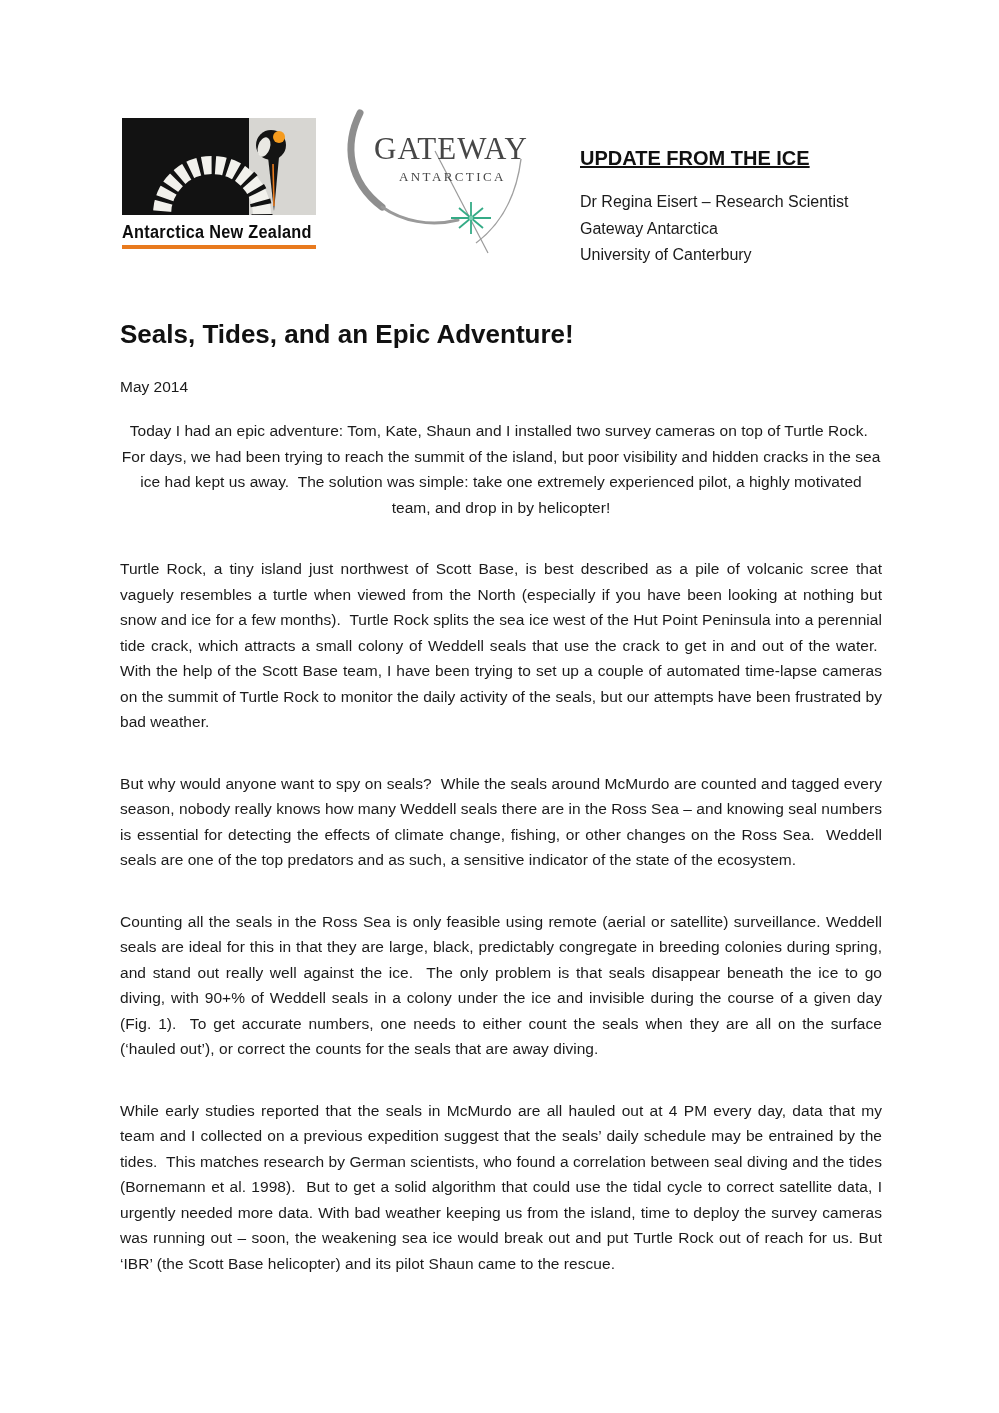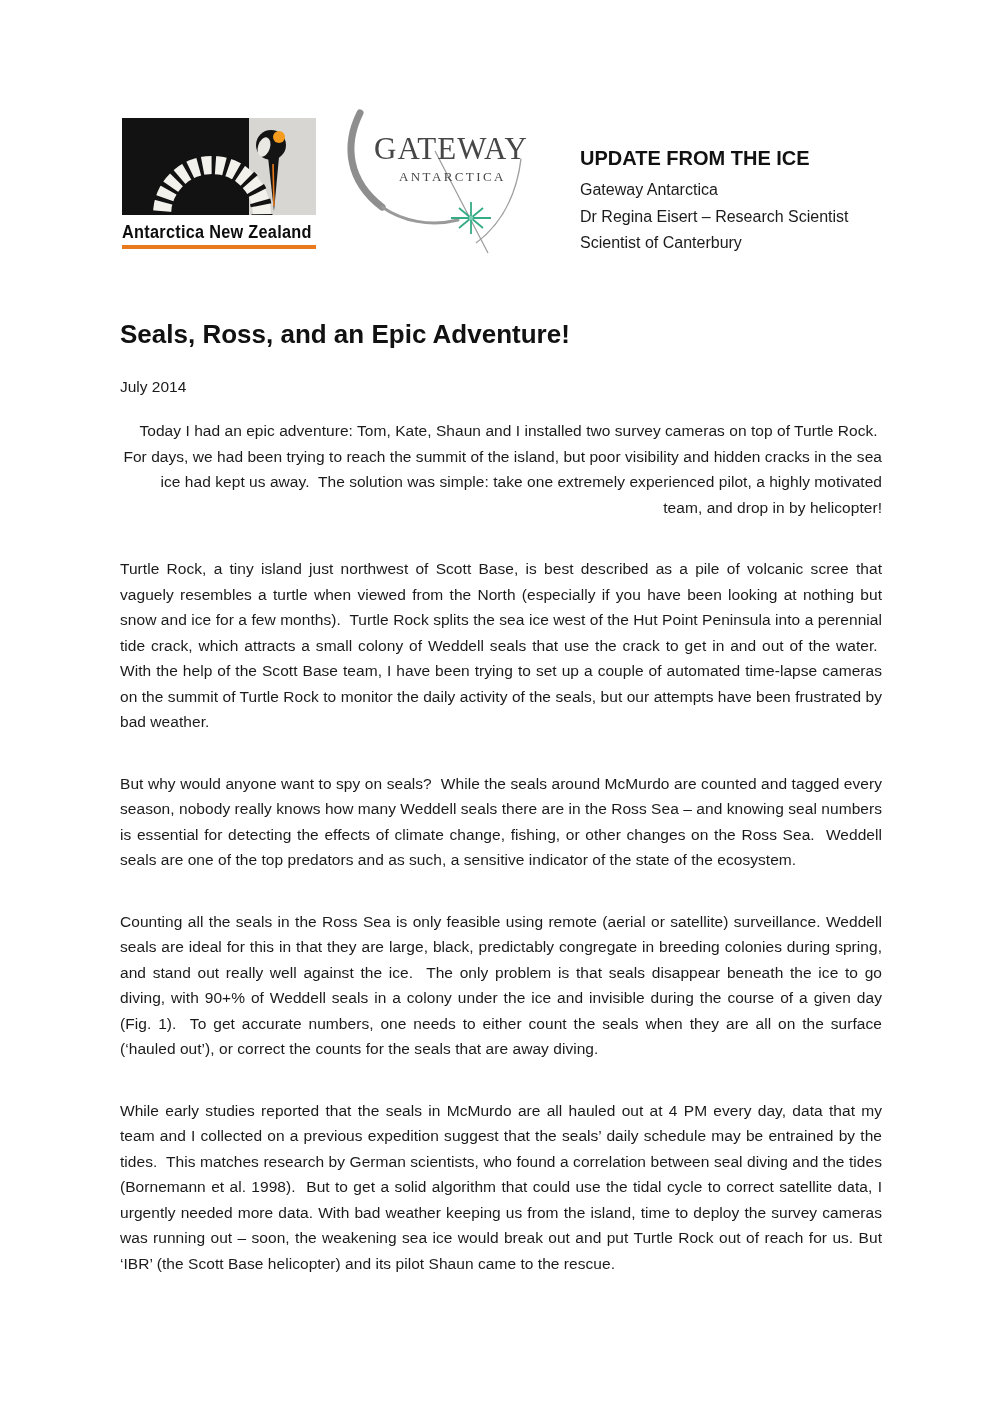--- a/index.html
+++ b/index.html
@@ -14,33 +14,33 @@
   
   .anz-logo{position:absolute;left:122px;top:118px;width:156px;}
   .anz-label{
     margin-top:3px;font-weight:bold;font-size:17.5px;color:#0d0d0d;
     white-space:nowrap;transform:scaleX(0.93);transform-origin:left center;
     letter-spacing:0.3px;
   }
   .anz-bar{margin-top:2px;width:194px;height:4px;background:#e87a1e;}
   .gw-logo{position:absolute;left:338px;top:107px;width:196px;height:148px;}
   .hdr-text{position:absolute;left:580px;top:146px;width:300px;}
-  .hdr-title{font-weight:bold;font-size:20px;color:#111;line-height:24px;margin-bottom:7px;}
+  .hdr-title{font-weight:bold;font-size:20px;color:#111;line-height:24px;margin-bottom:19px;text-decoration:underline;}
   .hdr-line{font-size:16px;line-height:26.5px;color:#1b1b1b;}
   
   .main{position:absolute;left:120px;top:318px;width:762px;}
   .art-title{margin:0;font-size:26px;font-weight:bold;color:#111;line-height:32px;}
   .art-date{margin-top:24px;font-size:15.5px;line-height:25px;}
   .para{
     margin:19px 0 0 0;
     font-size:15.5px;line-height:25.5px;color:#1b1b1b;
     letter-spacing:0.05px;
   }
   .para.just{text-align:justify;margin-top:36px;}
-  .para.left{text-align:right;}
+  .para.left{text-align:center;}
   svg text{font-family:"Liberation Serif", serif;}
 </style>
 </head>
 <body>
 
 <div class="page">
 
   <div class="anz-logo">
     <svg width="194" height="97" viewBox="0 0 194 97">
       <rect x="0" y="0" width="194" height="97" fill="#d7d6d2"></rect>
@@ -70,28 +70,28 @@
         <path d="M145 101 L121 121"></path>
       </g>
       <circle cx="133" cy="111" r="2.2" fill="#7fd0b4"></circle>
       <text x="36" y="52" font-size="31" letter-spacing="1" fill="#474747">GATEWAY</text>
       <text x="61" y="74" font-size="13" letter-spacing="2.4" fill="#474747">ANTARCTICA</text>
     </svg>
   </div>
 
   <div class="hdr-text">
     <div class="hdr-title">UPDATE FROM THE ICE</div>
+    <div class="hdr-line">Dr Regina Eisert – Research Scientist</div>
     <div class="hdr-line">Gateway Antarctica</div>
-    <div class="hdr-line">Dr Regina Eisert – Research Scientist</div>
-    <div class="hdr-line">Scientist of Canterbury</div>
+    <div class="hdr-line">University of Canterbury</div>
   </div>
 
   <div class="main">
-    <h1 class="art-title">Seals, Ross, and an Epic Adventure!</h1>
-    <div class="art-date">July 2014</div>
+    <h1 class="art-title">Seals, Tides, and an Epic Adventure!</h1>
+    <div class="art-date">May 2014</div>
     <p class="para left">Today I had an epic adventure: Tom, Kate, Shaun and I installed two survey cameras on top of Turtle Rock.&nbsp; For days, we had been trying to reach the summit of the island, but poor visibility and hidden cracks in the sea ice had kept us away.&nbsp; The solution was simple: take one extremely experienced pilot, a highly motivated team, and drop in by helicopter!</p>
     <p class="para just">Turtle Rock, a tiny island just northwest of Scott Base, is best described as a pile of volcanic scree that vaguely resembles a turtle when viewed from the North (especially if you have been looking at nothing but snow and ice for a few months).&nbsp; Turtle Rock splits the sea ice west of the Hut Point Peninsula into a perennial tide crack, which attracts a small colony of Weddell seals that use the crack to get in and out of the water.&nbsp; With the help of the Scott Base team, I have been trying to set up a couple of automated time-lapse cameras on the summit of Turtle Rock to monitor the daily activity of the seals, but our attempts have been frustrated by bad weather.</p>
     <p class="para just">But why would anyone want to spy on seals?&nbsp; While the seals around McMurdo are counted and tagged every season, nobody really knows how many Weddell seals there are in the Ross Sea – and knowing seal numbers is essential for detecting the effects of climate change, fishing, or other changes on the Ross Sea.&nbsp; Weddell seals are one of the top predators and as such, a sensitive indicator of the state of the ecosystem.</p>
     <p class="para just">Counting all the seals in the Ross Sea is only feasible using remote (aerial or satellite) surveillance. Weddell seals are ideal for this in that they are large, black, predictably congregate in breeding colonies during spring, and stand out really well against the ice.&nbsp; The only problem is that seals disappear beneath the ice to go diving, with 90+% of Weddell seals in a colony under the ice and invisible during the course of a given day (Fig. 1).&nbsp; To get accurate numbers, one needs to either count the seals when they are all on the surface (‘hauled out’), or correct the counts for the seals that are away diving.</p>
     <p class="para just">While early studies reported that the seals in McMurdo are all hauled out at 4 PM every day, data that my team and I collected on a previous expedition suggest that the seals’ daily schedule may be entrained by the tides.&nbsp; This matches research by German scientists, who found a correlation between seal diving and the tides (Bornemann et al. 1998).&nbsp; But to get a solid algorithm that could use the tidal cycle to correct satellite data, I urgently needed more data. With bad weather keeping us from the island, time to deploy the survey cameras was running out – soon, the weakening sea ice would break out and put Turtle Rock out of reach for us. But ‘IBR’ (the Scott Base helicopter) and its pilot Shaun came to the rescue.</p>
   </div>
 
 </div>
 
 </body></html>

